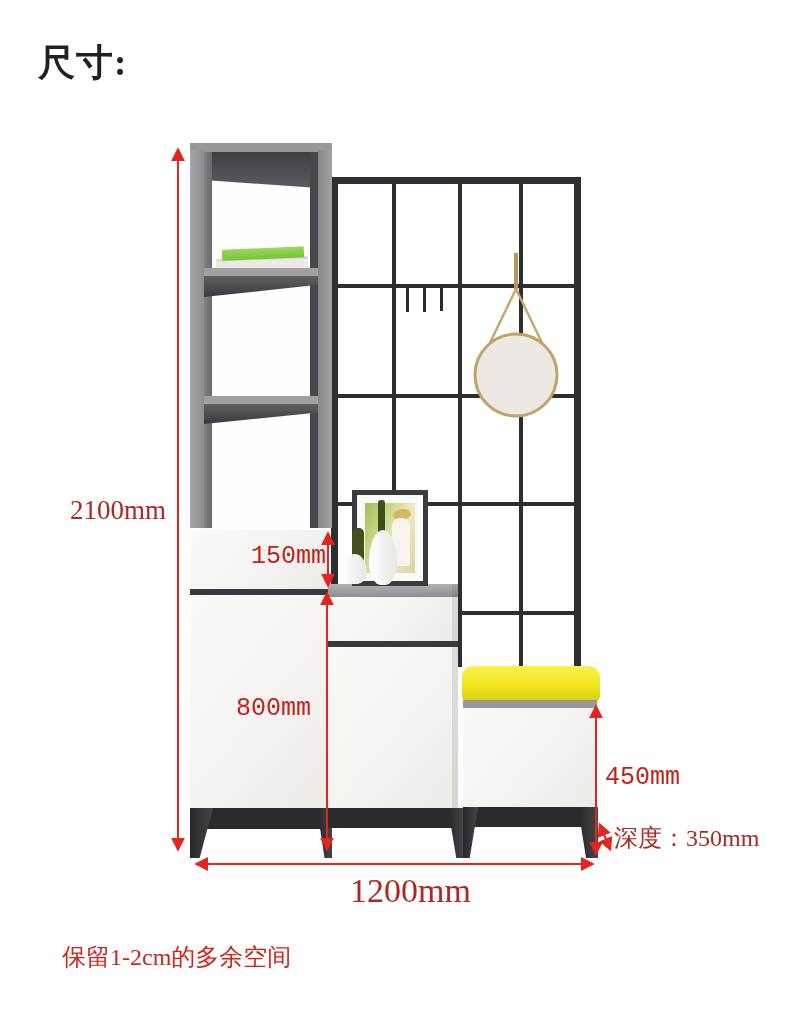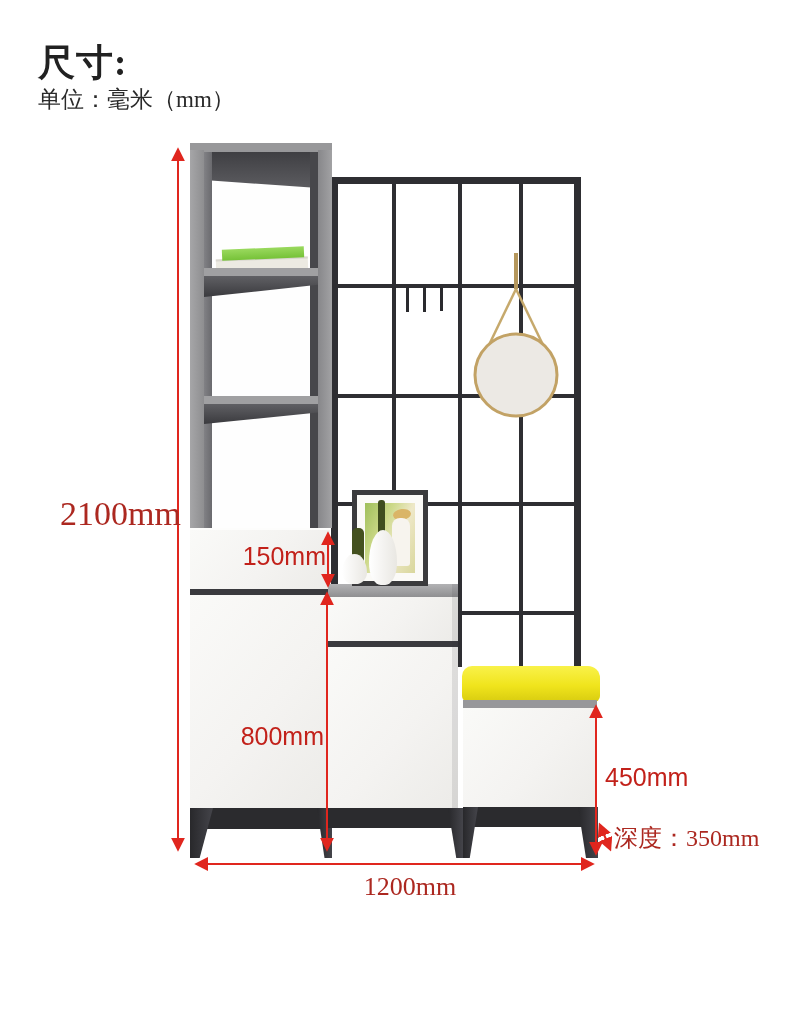--- a/index.html
+++ b/index.html
@@ -3,38 +3,37 @@
 <meta charset="utf-8">
 <style>
   html,body{margin:0;padding:0;background:#ffffff;}
   .page{position:relative;width:790px;height:1018px;background:#ffffff;overflow:hidden;
         font-family:"Liberation Serif","DejaVu Serif",serif;}
   .abs{position:absolute;}
   
   .hd-title{font-size:37px;font-weight:bold;color:#212121;letter-spacing:1px;}
   .hd-sub{font-size:23px;color:#2a2a2a;}
   
-  .dim-serif{font-family:"Liberation Serif","DejaVu Serif",serif;color:#ac2820;font-size:34px;}
-  .dim-sans{font-family:Liberation Sans, sans-serif;color:#c2211a;font-size:25px;}
+  .dim-serif{font-family:"Liberation Serif","DejaVu Serif",serif;color:#ac2820;font-size:27px;}
+  .dim-sans{font-family:Liberation Mono, monospace;color:#c2211a;font-size:25px;}
   .foot{font-family:"Liberation Serif","DejaVu Serif",serif;color:#cf241c;font-size:24px;white-space:nowrap;}
   
   .gray-panel{background:linear-gradient(to bottom,#a6a6a8,#8d8d8f);}
   .white-front{background:linear-gradient(130deg,#fafaf8 0%,#f4f3f1 55%,#ecebe8 100%);}
   .gapline{background:#3a3a3e;}
   .plinth{background:#2b2b2e;}
   .leg{background:linear-gradient(to right,#28282b,#44444a);}
   .gridbar{background:#2e2e32;}
 </style>
 </head>
 <body>
 
 <div class="page">
 
   <div class="abs hd-title" style="left:38px;top:38px;">尺寸:</div>
-  <div class="abs hd-sub" style="left:38px;top:84px;">单位：毫米（mm）</div>
 
   <div class="abs" style="left:0;top:0;width:790px;height:1018px;">
 
     <div>
       <div class="abs gridbar" style="left:331px;top:177px;width:250px;height:7px;"></div>
       <div class="abs gridbar" style="left:331px;top:177px;width:7px;height:490px;"></div>
       <div class="abs gridbar" style="left:574px;top:177px;width:7px;height:490px;"></div>
       <div class="abs gridbar" style="left:392px;top:177px;width:4px;height:490px;"></div>
       <div class="abs gridbar" style="left:458px;top:177px;width:4px;height:490px;"></div>
       <div class="abs gridbar" style="left:519px;top:177px;width:4px;height:490px;"></div>
@@ -127,19 +126,20 @@
     <line x1="178" y1="150" x2="178" y2="849" stroke="#e0261e" stroke-width="2" marker-start="url(#arr)" marker-end="url(#arr)"></line>
     <line x1="328" y1="534" x2="328" y2="585" stroke="#e0261e" stroke-width="2" marker-start="url(#arr)" marker-end="url(#arr)"></line>
     <line x1="327" y1="594" x2="327" y2="849" stroke="#e0261e" stroke-width="2" marker-start="url(#arr)" marker-end="url(#arr)"></line>
     <line x1="596" y1="707" x2="596" y2="853" stroke="#e0261e" stroke-width="2" marker-start="url(#arr)" marker-end="url(#arr)"></line>
     <line x1="600" y1="825" x2="610" y2="849" stroke="#e0261e" stroke-width="2" marker-start="url(#arr)" marker-end="url(#arr)"></line>
     <line x1="197" y1="864" x2="592" y2="864" stroke="#e0261e" stroke-width="2" marker-start="url(#arr)" marker-end="url(#arr)"></line>
   </svg>
 
   <div class="abs dim-serif" style="left:60px;top:495px;width:106px;text-align:right;">2100mm</div>
   <div class="abs dim-sans" style="left:238px;top:542px;width:88px;text-align:right;">150mm</div>
-  <div class="abs dim-sans" style="left:236px;top:722px;width:88px;text-align:right;">800mm</div>
+  <div class="abs dim-sans" style="left:236px;top:694px;width:88px;text-align:left;">800mm</div>
   <div class="abs dim-sans" style="left:605px;top:763px;">450mm</div>
   <div class="abs dim-serif" style="left:614px;top:822px;font-size:24px;">深度：350mm</div>
-  <div class="abs dim-serif" style="left:350px;top:872px;width:120px;text-align:center;font-size:26px;">1200mm</div>
+  <div class="abs dim-serif" style="left:350px;top:872px;width:120px;text-align:left;font-size:34px;">1200mm</div>
 
+  <div class="abs foot" style="left:62px;top:941px;">保留1-2cm的多余空间</div>
 
 </div>
 
 </body></html>

